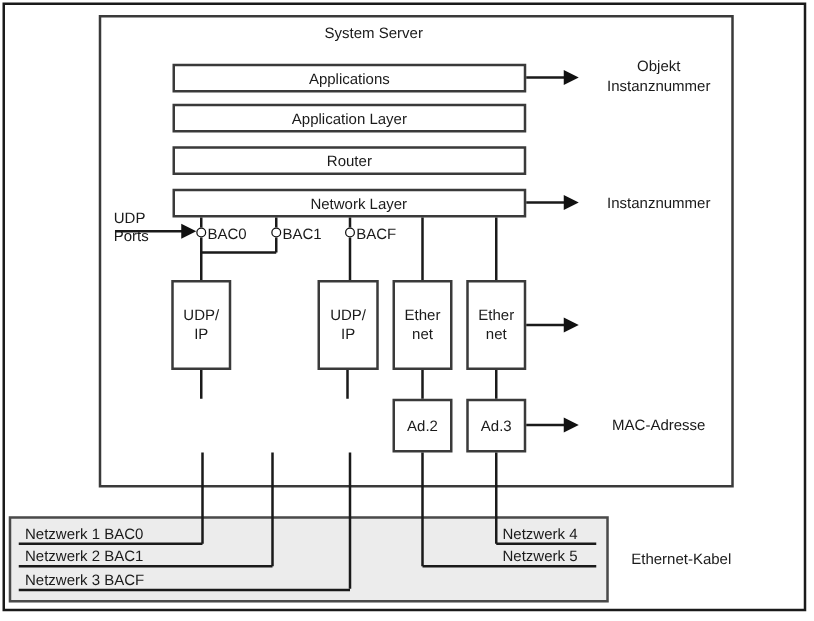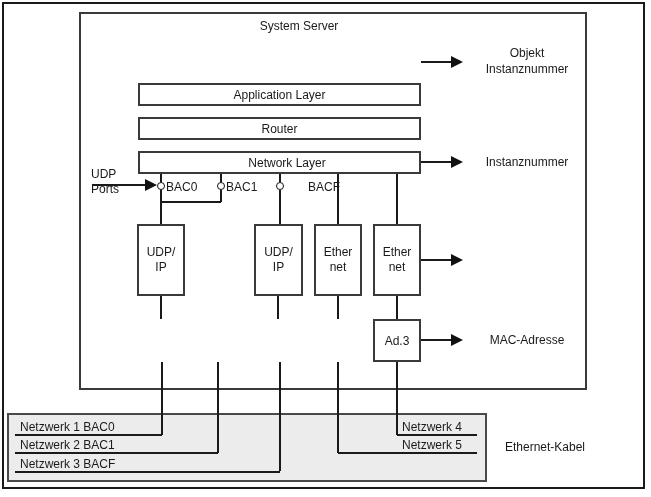--- a/index.html
+++ b/index.html
@@ -36,20 +36,23 @@
 </head>
 <body>
 
 <div id="canvas">
 
   <div class="abs frame" style="left:2px;top:2px;width:643px;height:487px;"></div>
 
   <div class="abs frame" style="left:79px;top:12px;width:508px;height:378px;border-color:#3a3a3a;"></div>
   <div class="lbl lbl-center" style="left:79px;top:19px;width:440px;">System Server</div>
 
+  <div class="abs box" style="left:138px;top:51px;width:283px;height:23px;">
+    <span>Applications</span>
+  </div>
   <div class="abs box" style="left:138px;top:83px;width:283px;height:23px;">
     <span>Application Layer</span>
   </div>
   <div class="abs box" style="left:138px;top:117px;width:283px;height:23px;">
     <span>Router</span>
   </div>
   <div class="abs box" style="left:138px;top:151px;width:283px;height:23px;padding-left:15px;">
     <span>Network Layer</span>
   </div>
 
@@ -76,21 +79,21 @@
 
   <div class="vline" style="left:160px;top:174px;height:8px;"></div>
   <div class="vline" style="left:220px;top:174px;height:8px;"></div>
   <div class="vline" style="left:279px;top:174px;height:8px;"></div>
 
   <div class="portdot" style="left:157px;top:182px;"></div>
   <div class="lbl" style="left:166px;top:180px;">BAC0</div>
   <div class="portdot" style="left:217px;top:182px;"></div>
   <div class="lbl" style="left:226px;top:180px;">BAC1</div>
   <div class="portdot" style="left:276px;top:182px;"></div>
-  <div class="lbl" style="left:285px;top:180px;margin-left:23px;">BACF</div>
+  <div class="lbl" style="left:285px;top:180px;">BACF</div>
 
   <div class="vline" style="left:160px;top:190px;height:34px;"></div>
   <div class="vline" style="left:220px;top:190px;height:12px;"></div>
   <div class="hline" style="left:161px;top:201px;width:60px;"></div>
   <div class="vline" style="left:279px;top:190px;height:34px;"></div>
   <div class="vline" style="left:337px;top:174px;height:50px;"></div>
   <div class="vline" style="left:396px;top:174px;height:50px;"></div>
 
   <div class="abs box multiline" style="left:137px;top:224px;width:48px;height:72px;">
     <span class="multiline">UDP/
@@ -107,20 +110,23 @@
   <div class="abs box multiline" style="left:373px;top:224px;width:48px;height:72px;">
     <span class="multiline">Ether
 net</span>
   </div>
 
   <div class="vline" style="left:160px;top:296px;height:23px;"></div>
   <div class="vline" style="left:277px;top:296px;height:23px;"></div>
   <div class="vline" style="left:337px;top:296px;height:23px;"></div>
   <div class="vline" style="left:396px;top:296px;height:23px;"></div>
 
+  <div class="abs box" style="left:314px;top:319px;width:48px;height:43px;">
+    <span>Ad.2</span>
+  </div>
   <div class="abs box" style="left:373px;top:319px;width:48px;height:43px;">
     <span>Ad.3</span>
   </div>
 
   <div class="netbox" style="left:7px;top:413px;width:480px;height:69px;"></div>
 
   <div class="vline" style="left:161px;top:362px;height:73px;"></div>
   <div class="vline" style="left:217px;top:362px;height:91px;"></div>
   <div class="vline" style="left:279px;top:362px;height:109px;"></div>
   <div class="vline" style="left:337px;top:362px;height:91px;"></div>

